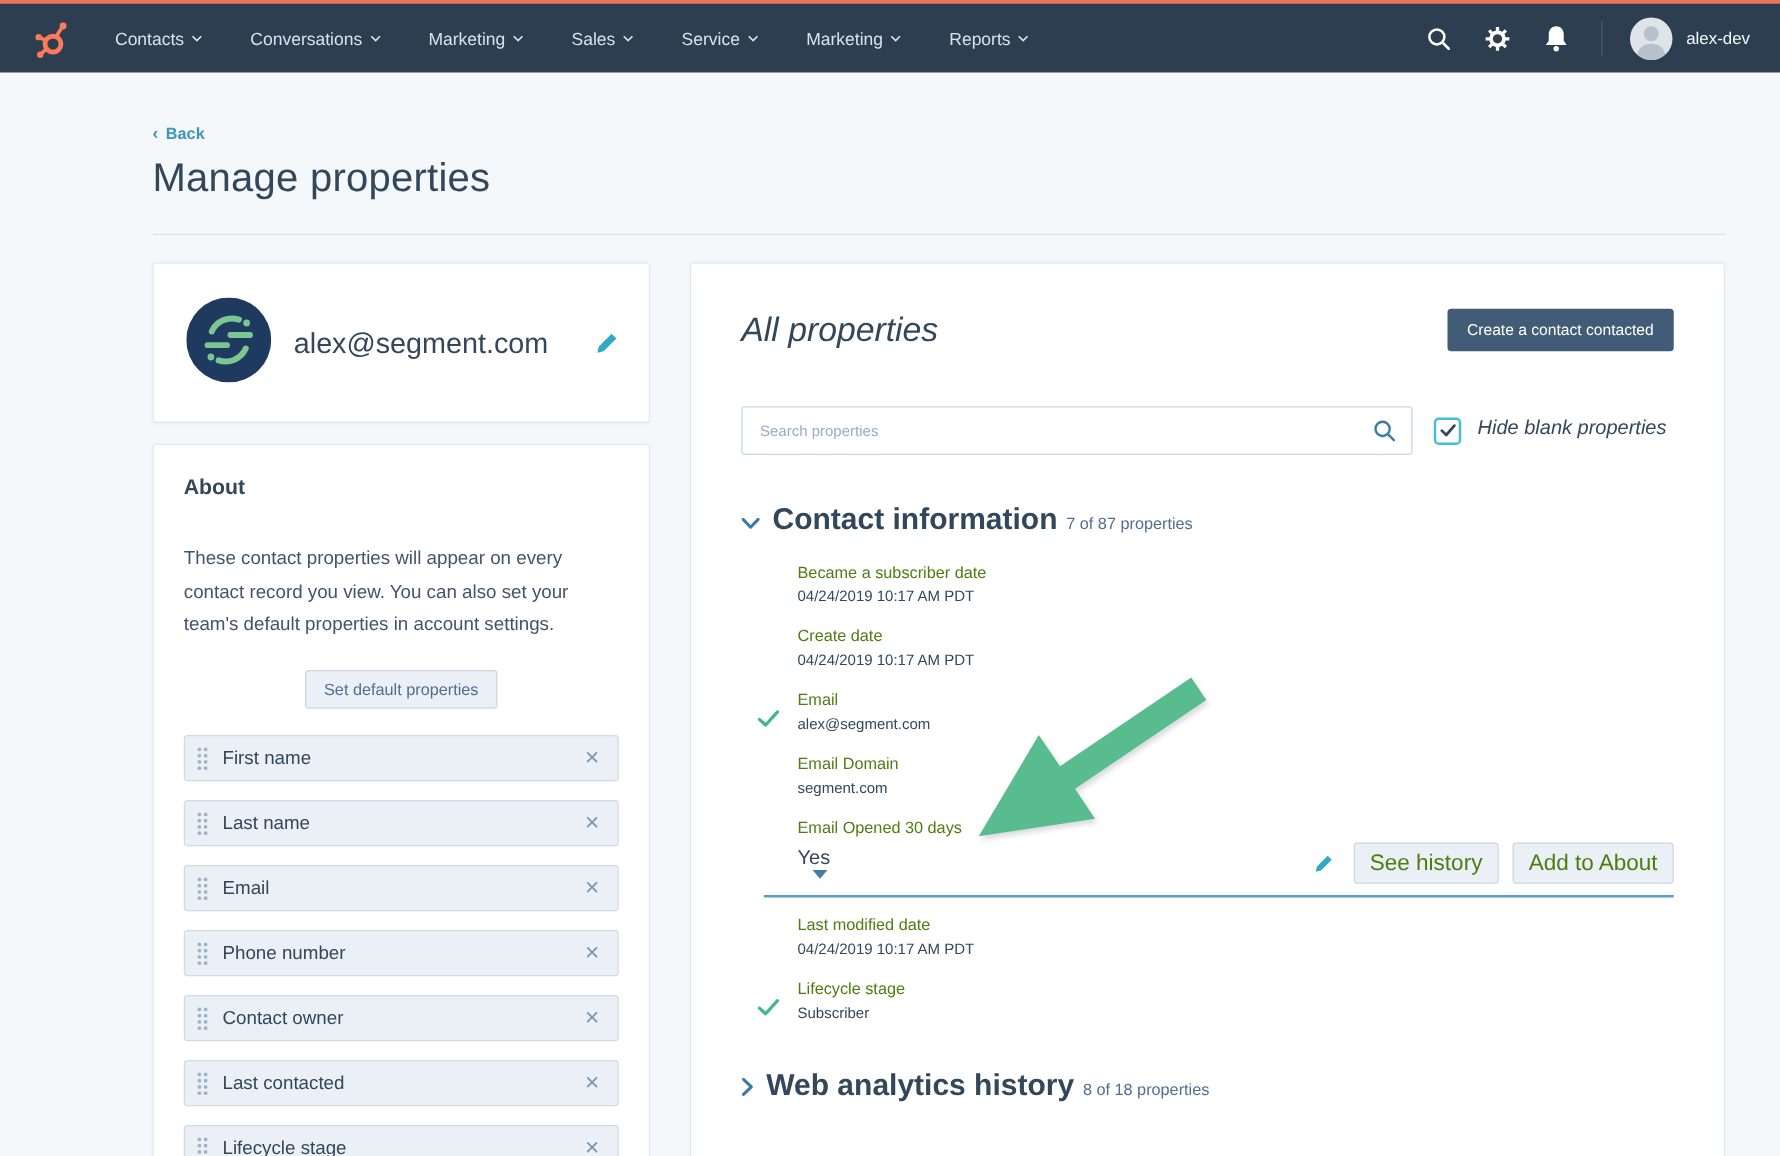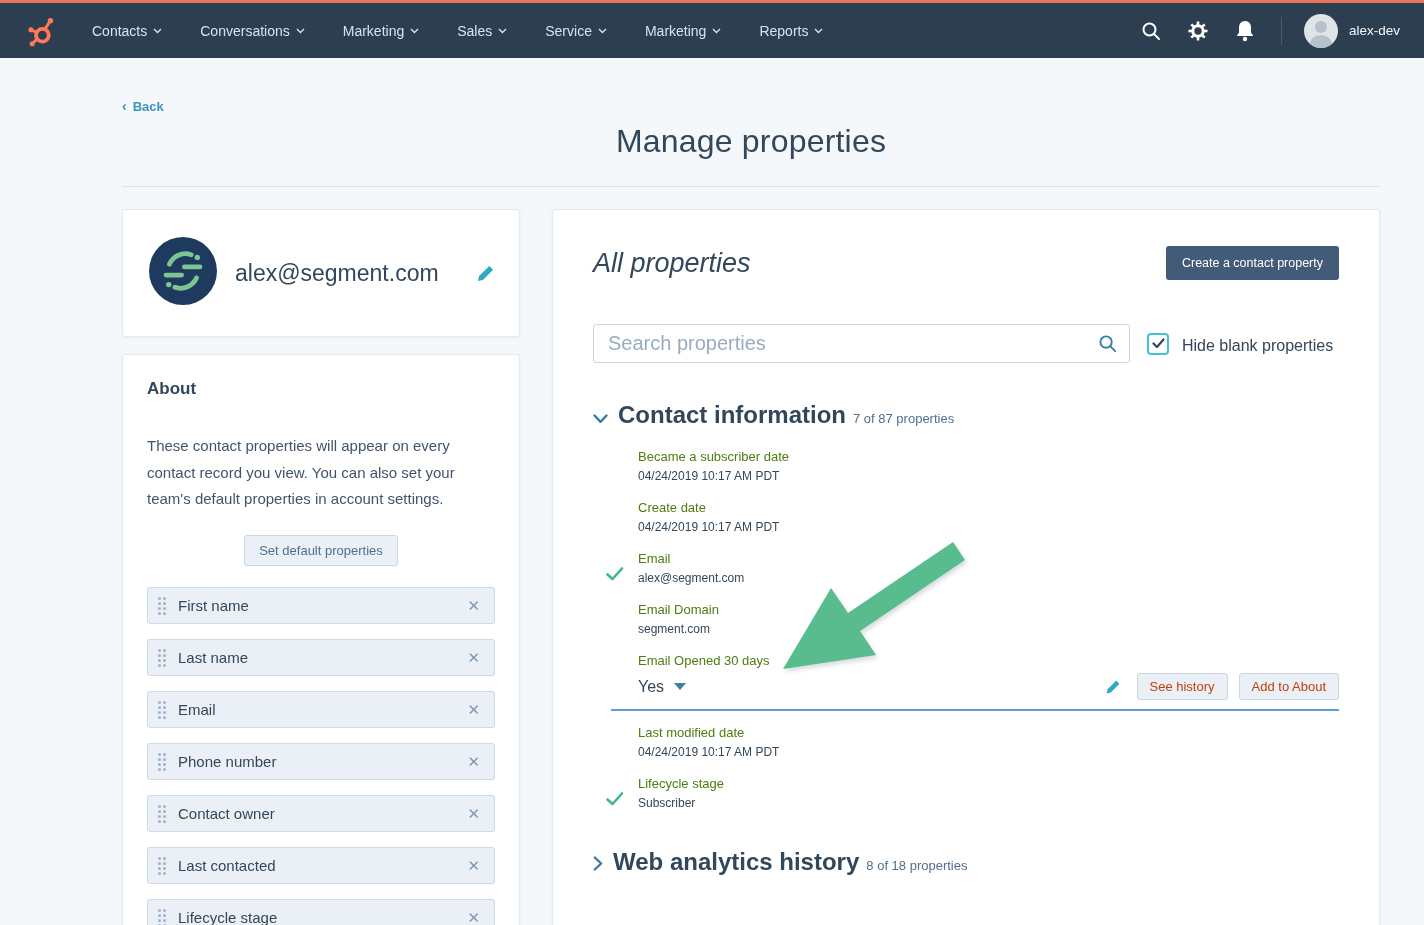--- a/index.html
+++ b/index.html
@@ -20,21 +20,21 @@
   .nav-divider { width:1px; height:28px; background:#4c5c6d; margin-left:26px; }
   .nav-avatar { width:34px; height:34px; border-radius:50%; background:#dfe4e9; margin-left:22px;
                 display:flex; align-items:flex-end; justify-content:center; overflow:hidden; cursor:pointer; }
   .nav-user { color:#f5f8fa; font-size:13.5px; margin-left:11px; }
 
   
   .content { padding:0 44px 0 122px; }
   .back-link { display:inline-flex; align-items:center; margin-top:40px; color:#3e95b8;
                font-size:13px; font-weight:bold; cursor:pointer; }
   .back-link .chev { margin-right:6px; font-size:14px; }
-  .page-title { font-size:32px; font-weight:400; color:#33475b; margin-top:8px; letter-spacing:.2px;text-align:center; }
+  .page-title { font-size:32px; font-weight:400; color:#33475b; margin-top:8px; letter-spacing:.2px; }
   .header-divider { border:none; border-top:1px solid #dde3ea; margin-top:26px; }
 
   
   .columns { display:flex; margin-top:22px; }
   .card { background:#fff; border:1px solid #e2e9f0; border-radius:3px; box-shadow:0 1px 3px rgba(45,62,80,.06); }
   .left-col { width:398px; flex:none; margin-right:32px; }
   .right-col { flex:1; padding:36px 40px 40px 40px; position:relative; }
 
   
   .profile-card { height:128px; display:flex; align-items:center; padding:0 24px 0 26px; margin-bottom:17px; }
@@ -56,48 +56,48 @@
   .drag-label { flex:1; font-size:15px; color:#33475b; }
   .row-x { color:#7c98b6; font-size:15px; cursor:pointer; line-height:1; }
 
   
   .rp-header { display:flex; align-items:center; justify-content:space-between; }
   .rp-title { font-size:27px; font-weight:400; color:#33475b;font-style:italic; }
   .btn-primary { background:#425b76; color:#fff; border:none; border-radius:3px; font-size:12.5px;
                  padding:10px 16px; cursor:pointer; font-family:inherit; }
   .search-row { display:flex; align-items:center; margin-top:44px; }
   .search-box { position:relative; width:537px; }
-  .search-input { width:100%; height:39px; border:1px solid #cbd6e2; border-radius:3px; font-size:20px;
+  .search-input { width:100%; height:39px; border:1px solid #cbd6e2; border-radius:3px; font-size:12px;
                   color:#33475b; padding:0 44px 0 14px; font-family:inherit; background:#fff; }
   .search-input::placeholder { color:#99acc2; }
   .search-mag { position:absolute; right:13px; top:10px; cursor:pointer; }
-  .cb-wrap { display:flex; align-items:flex-end; margin-left:17px; cursor:pointer; }
+  .cb-wrap { display:flex; align-items:flex-start; margin-left:17px; cursor:pointer;font-style:italic; }
   .checkbox { width:22px; height:22px; border:2.5px solid #46bfd6; border-radius:4px; background:#fff;
               display:flex; align-items:center; justify-content:center; }
   .cb-label { font-size:16px; color:#33475b; margin-left:13px; }
 
   .section-hdr { display:flex; align-items:baseline; margin-top:38px; cursor:pointer; }
   .sec-chev { flex:none; margin-right:10px; position:relative; top:1px; }
   .sec-title { font-size:24px; font-weight:bold; color:#33475b; }
   .sec-count { font-size:13px; color:#516f90; margin-left:7px; }
 
   .props { margin-left:18px; margin-top:20px; }
   .prop-row { position:relative; padding-left:27px; margin-bottom:17px; }
   .prop-check { position:absolute; left:-5px; top:16px; }
   .prop-label { font-size:13px; color:#4d7c0f; }
   .prop-value { font-size:12px; color:#33475b; margin-top:5px; }
 
   .edit-row { border-bottom:2px solid #5b9fc5; padding-bottom:9px; margin-bottom:14px; }
   .edit-flex { display:flex; align-items:center; justify-content:space-between; margin-top:5px; }
-  .edit-value { display:flex; align-items:center; font-size:16px; color:#33475b; }
+  .edit-value { display:flex; align-items:center; font-size:16px; color:#33475b;flex-direction:column; }
   .caret-down { width:0; height:0; border-left:6px solid transparent; border-right:6px solid transparent;
                 border-top:7px solid #417ca3; margin-left:10px; cursor:pointer; }
   .edit-actions { display:flex; align-items:center; }
-  .btn-small { background:#eaf0f6; border:1px solid #cbd6e2; border-radius:3px; color:#c2410c;
-               font-size:13px; padding:5px 12px; cursor:pointer; margin-left:11px; font-family:inherit; }
+  .btn-small { background:#eaf0f6; border:1px solid #cbd6e2; border-radius:3px; color:#4d7c0f;
+               font-size:18px; padding:5px 12px; cursor:pointer; margin-left:11px; font-family:inherit; }
   .edit-actions .pencil { margin-right:5px; }
 
   .arrow-overlay { position:absolute; left:740px; top:535px; pointer-events:none; z-index:5;
                    filter:drop-shadow(2px 3px 2px rgba(45,62,80,.18)); }
 </style>
 </head>
 <body>
 
 <div class="page">
 
@@ -344,21 +344,21 @@
               <span class="row-x">✕</span>
             </div>
 
           </div>
         </section>
       </div>
 
       <div class="right-col card">
         <div class="rp-header">
           <h2 class="rp-title">All properties</h2>
-          <button class="btn-primary">Create a contact property</button>
+          <button class="btn-primary">Create a contact contacted</button>
         </div>
 
         <div class="search-row">
           <div class="search-box">
             <input class="search-input" type="text" placeholder="Search properties" style="">
             <span class="search-mag">
               <svg width="19" height="19" viewBox="0 0 20 20">
                   <circle cx="8.5" cy="8.5" r="6" fill="none" stroke="#3a7ca5" stroke-width="2"></circle>
                   <line x1="13" y1="13" x2="18" y2="18" stroke="#3a7ca5" stroke-width="2" stroke-linecap="round"></line>
                 </svg>

